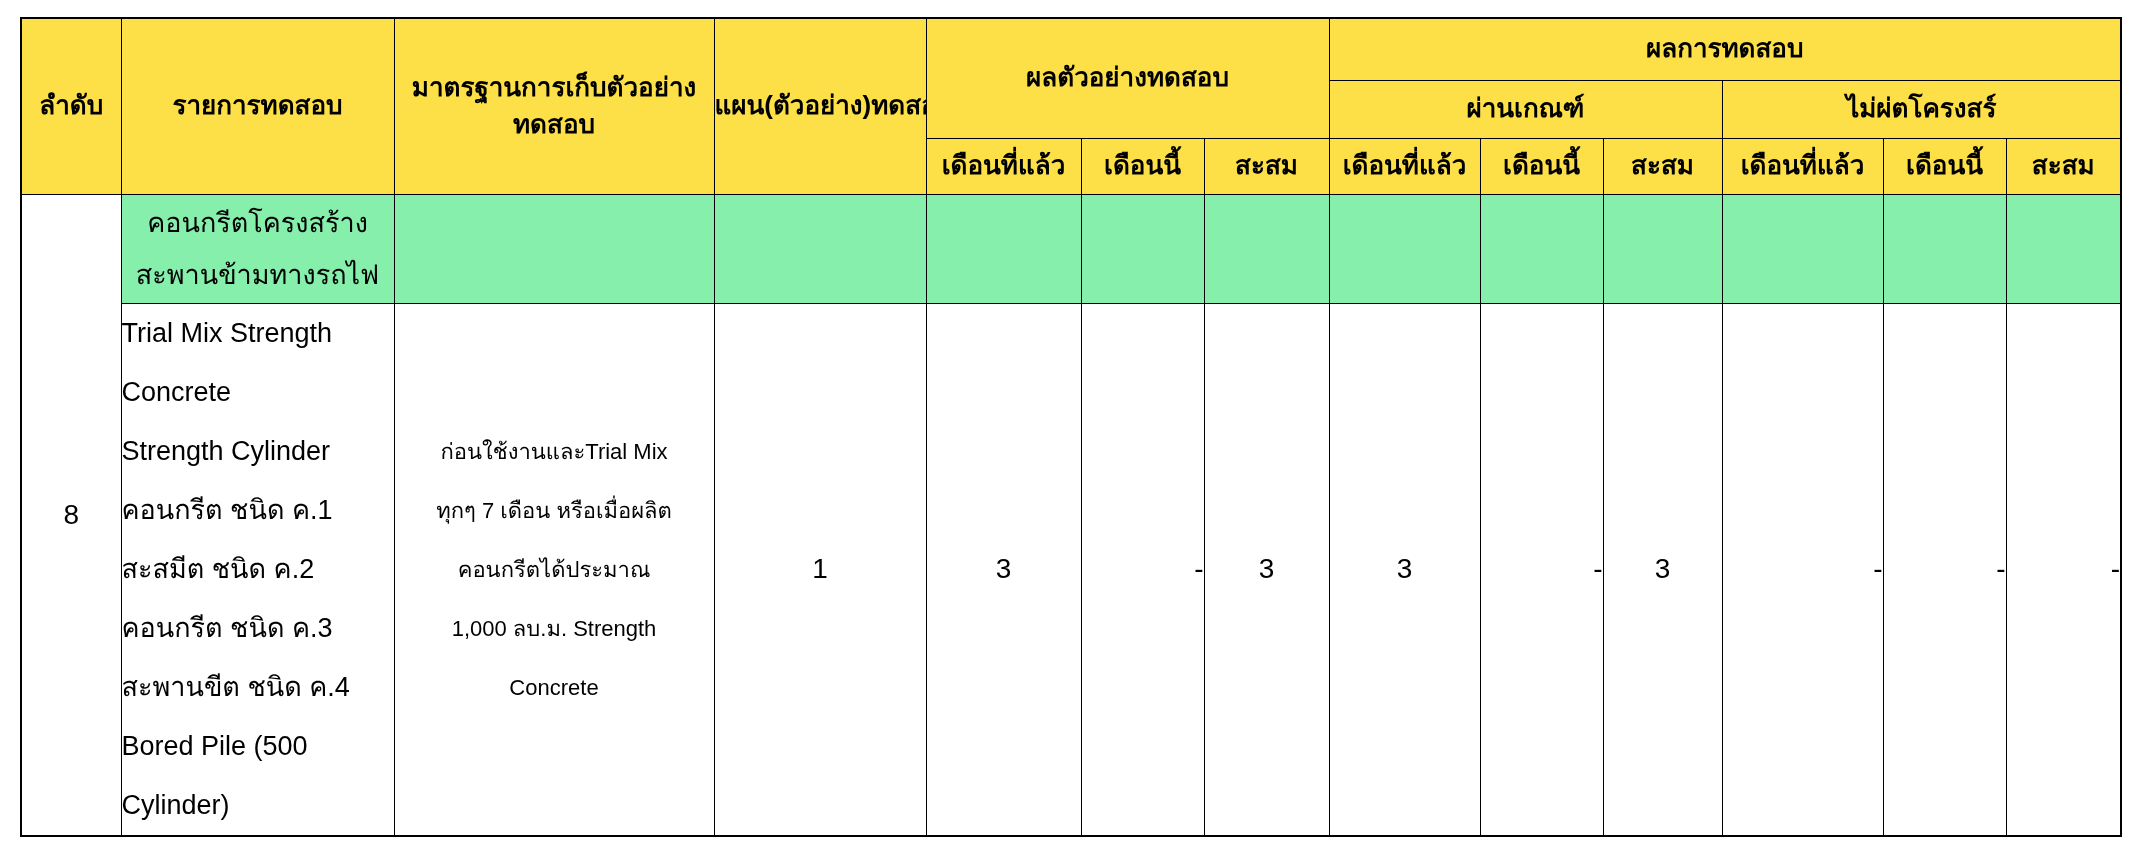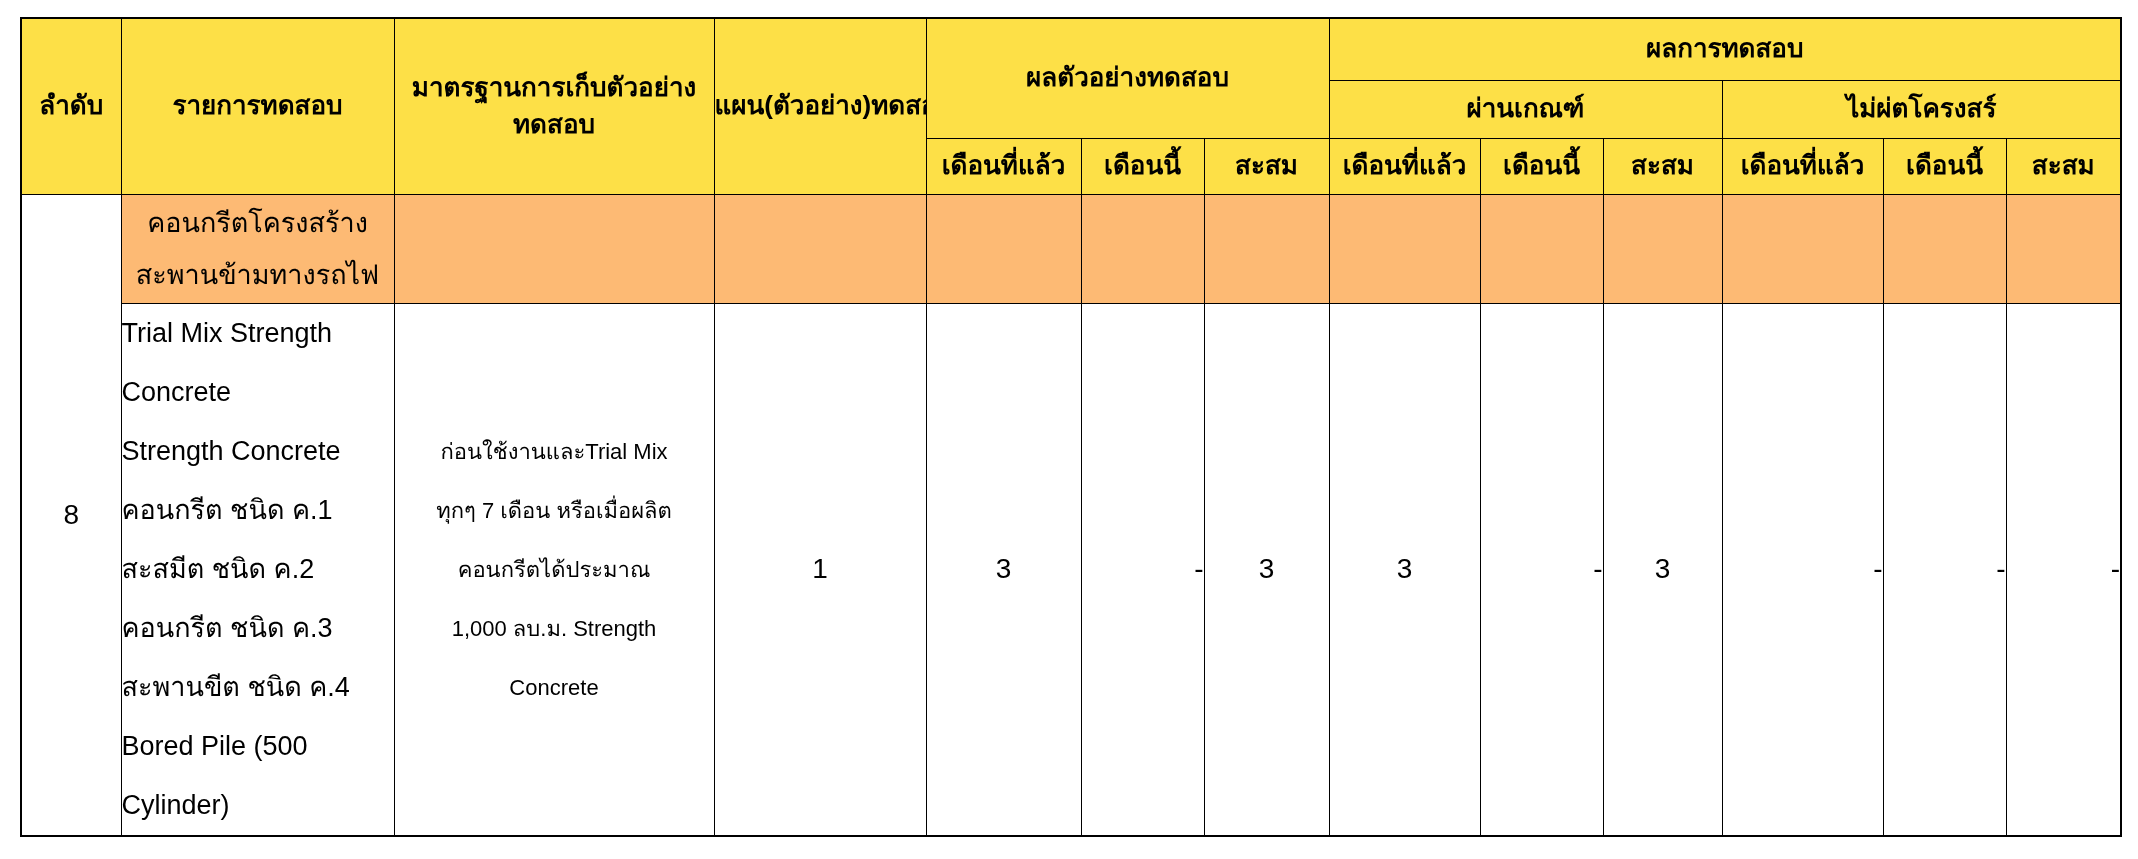--- a/index.html
+++ b/index.html
@@ -36,21 +36,21 @@
     line-height: 1.45;
     text-align: center;
     vertical-align: middle;
     padding: 2px 4px;
   }
   tr.hr1 { height: 62px; }
   tr.hr2 { height: 58px; }
   tr.hr3 { height: 56px; }
   tr.group-row { height: 109px; }
   tr.data-row { height: 530px; }
-  td.gray { background: #fdba74; }
+  td.gray { background: #86efac; }
   td.no-cell {
     text-align: center;
     vertical-align: middle;
     font-size: 28px;
     background: #ffffff;
   }
   td.group-title-cell {
     text-align: center;
     vertical-align: middle;
     font-size: 27px;
@@ -146,21 +146,21 @@
         <td class="gray"></td>
         <td class="gray"></td>
         <td class="gray"></td>
         <td class="gray"></td>
         <td class="gray"></td>
       </tr>
       <tr class="data-row">
         <td class="item-cell">
           <div class="item-line">Trial Mix Strength</div>
           <div class="item-line">Concrete</div>
-          <div class="item-line">Strength Concrete</div>
+          <div class="item-line">Strength Cylinder</div>
           <div class="item-line">คอนกรีต ชนิด ค.1</div>
           <div class="item-line">สะสมีต ชนิด ค.2</div>
           <div class="item-line">คอนกรีต ชนิด ค.3</div>
           <div class="item-line">สะพานขีต ชนิด ค.4</div>
           <div class="item-line">Bored Pile (500</div>
           <div class="item-line">Cylinder)</div>
         </td>
         <td class="std-cell">
           <div class="std-line">ก่อนใช้งานและTrial Mix</div>
           <div class="std-line">ทุกๆ 7 เดือน หรือเมื่อผลิต</div>

